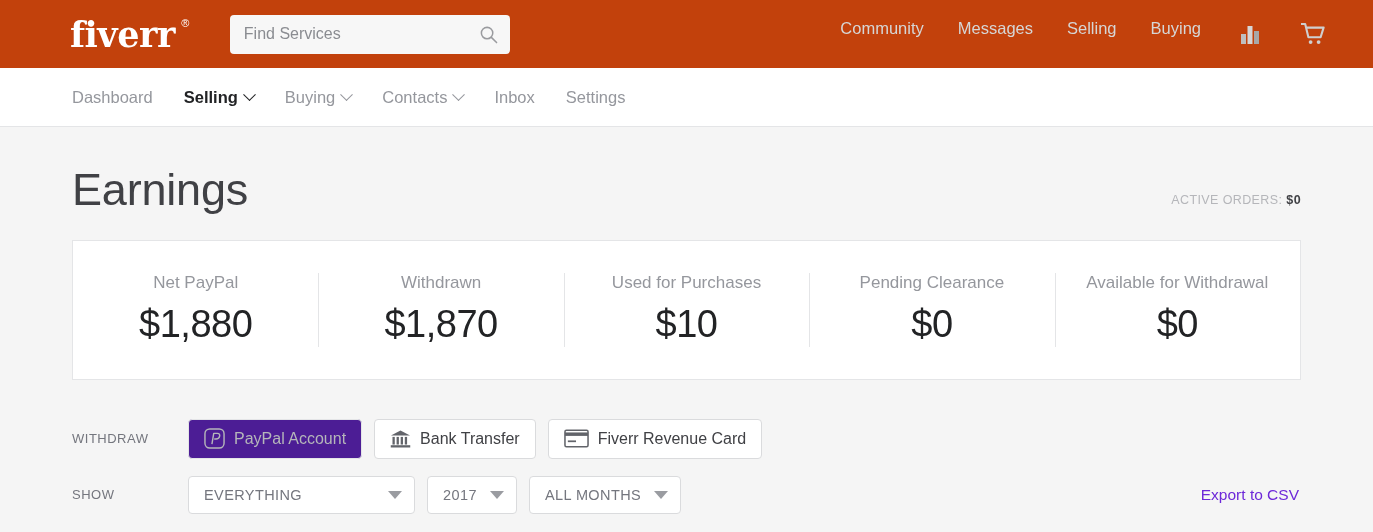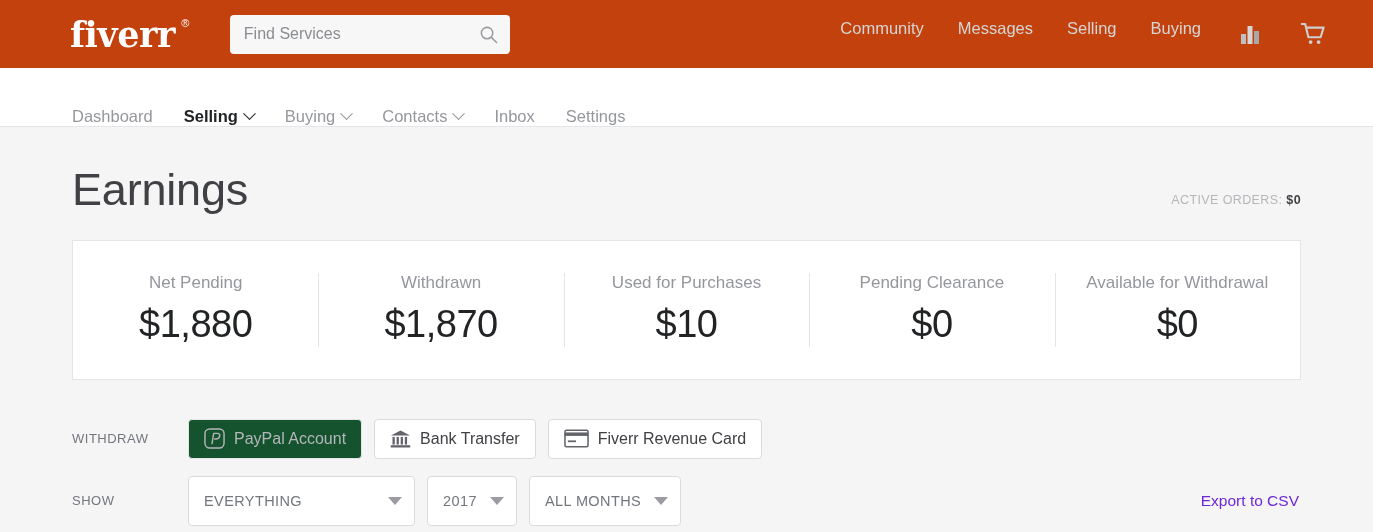--- a/index.html
+++ b/index.html
@@ -92,21 +92,21 @@
     width: 30px;
     height: 30px;
   }
 
   
   .subnav {
     height: 59px;
     background: #ffffff;
     border-bottom: 1px solid #e4e5e7;
     display: flex;
-    align-items: flex-end;
+    align-items: center;
     padding-left: 72px;
     gap: 31px;
   }
   .subnav .item {
     display: flex;
     align-items: center;
     gap: 7px;
     font-size: 16.5px;
     color: #95979d;
     cursor: pointer;
@@ -220,29 +220,29 @@
     border: 1px solid #dadbdd;
     border-radius: 4px;
     background: #ffffff;
     font-size: 16px;
     color: #404145;
     cursor: pointer;
     margin-right: 12px;
     white-space: nowrap;
   }
   .btn.disabled {
-    background: #14532d;
+    background: #4c1d95;
     border-color: #e4e5e7;
     color: #b5b6ba;
     cursor: default;
   }
   .btn .glyph { display: flex; align-items: center; flex: none; }
 
   .select {
-    height: 50px;
+    height: 38px;
     display: flex;
     align-items: center;
     border: 1px solid #dadbdd;
     border-radius: 4px;
     background: #ffffff;
     padding: 0 12px 0 15px;
     font-size: 14.5px;
     letter-spacing: 0.4px;
     color: #74767e;
     cursor: pointer;
@@ -345,21 +345,21 @@
   <div class="title-row">
     <h1 class="page-title">Earnings</h1>
     <div class="active-orders">
       <span>ACTIVE ORDERS:</span>
       <b>$0</b>
     </div>
   </div>
 
   <div class="stats-card">
     <div class="stat">
-      <div class="label">Net Pending</div>
+      <div class="label">Net PayPal</div>
       <div class="value">$1,880</div>
     </div>
     <div class="stat">
       <div class="label">Withdrawn</div>
       <div class="value">$1,870</div>
     </div>
     <div class="stat">
       <div class="label">Used for Purchases</div>
       <div class="value">$10</div>
     </div>

